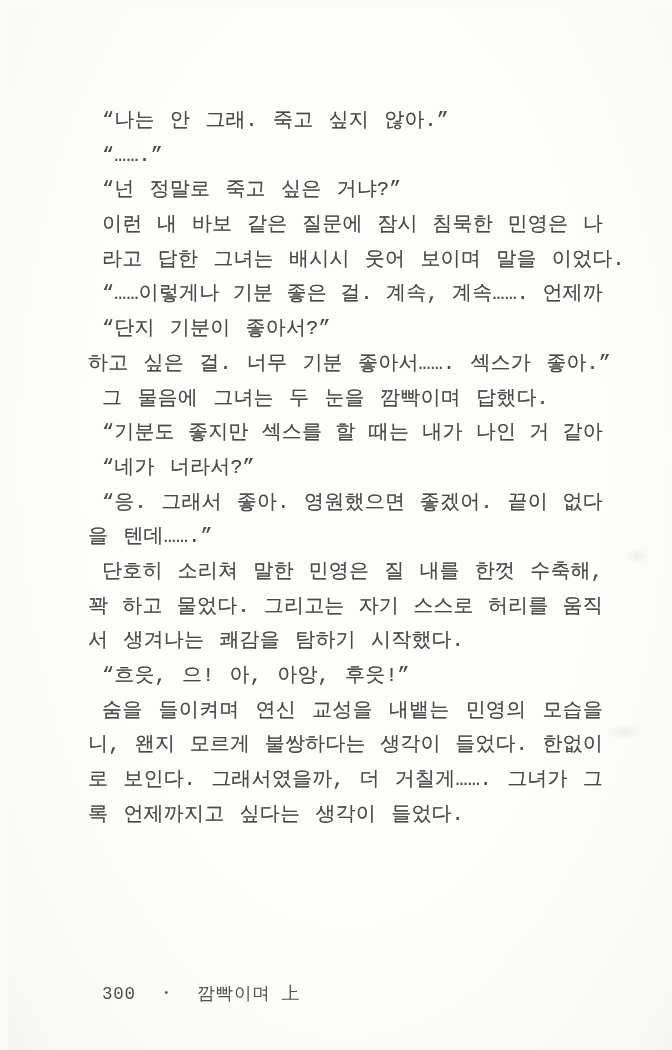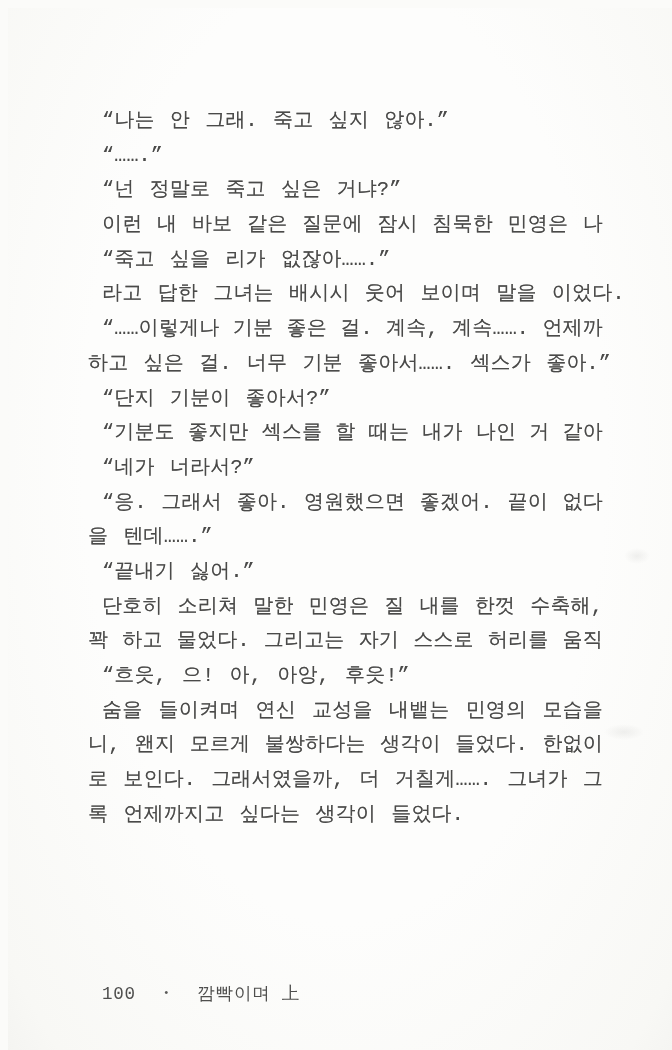--- a/index.html
+++ b/index.html
@@ -68,39 +68,39 @@
 </head>
 <body>
 
 <div class="page">
 
   <main class="text-block">
     <p class="line ind">“나는 안 그래. 죽고 싶지 않아.”</p>
     <p class="line ind">“…….”</p>
     <p class="line ind">“넌 정말로 죽고 싶은 거냐?”</p>
     <p class="line ind just">이런 내 바보 같은 질문에 잠시 침묵한 민영은 나를 똑바로 올</p>
-    <p class="line ind">“죽고 싶을 리가 없잖아…….”</p>
     <p class="line ind">라고 답한 그녀는 배시시 웃어 보이며 말을 이었다.</p>
     <p class="line ind just">“……이렇게나 기분 좋은 걸. 계속, 계속……. 언제까지고 계속</p>
+    <p class="line ind">“단지 기분이 좋아서?”</p>
     <p class="line">하고 싶은 걸. 너무 기분 좋아서……. 섹스가 좋아.”</p>
-    <p class="line ind">“단지 기분이 좋아서?”</p>
+    <p class="line ind">그 물음에 그녀는 두 눈을 깜빡이며 답했다.</p>
     <p class="line ind just">“기분도 좋지만 섹스를 할 때는 내가 나인 거 같아서 좋아.”</p>
     <p class="line ind">“네가 너라서?”</p>
     <p class="line ind just">“응. 그래서 좋아. 영원했으면 좋겠어. 끝이 없다면 정말로 좋</p>
     <p class="line">을 텐데…….”</p>
-    <p class="line ind">“끝내기 싫어.”</p>
     <p class="line ind just">단호히 소리쳐 말한 민영은 질 내를 한껏 수축해, 내 물건을</p>
     <p class="line just">꽉 하고 물었다. 그리고는 자기 스스로 허리를 움직이며 거기에</p>
+    <p class="line">서 생겨나는 쾌감을 탐하기 시작했다.</p>
     <p class="line ind">“흐읏, 으! 아, 아앙, 후읏!”</p>
     <p class="line ind just">숨을 들이켜며 연신 교성을 내뱉는 민영의 모습을 보고 있자</p>
     <p class="line just">니, 왠지 모르게 불쌍하다는 생각이 들었다. 한없이 가엾은 생물</p>
     <p class="line just">로 보인다. 그래서였을까, 더 거칠게……. 그녀가 그녀일 수 있도</p>
     <p class="line">록 언제까지고 싶다는 생각이 들었다.</p>
   </main>
 
   <footer class="footer">
-    <span>100</span><span class="sep">•</span><span>깜빡이며 上</span>
+    <span>300</span><span class="sep">•</span><span>깜빡이며 上</span>
   </footer>
 
   <div class="smudge s1"></div>
   <div class="smudge s2"></div>
 
 </div>
 
 </body></html>

